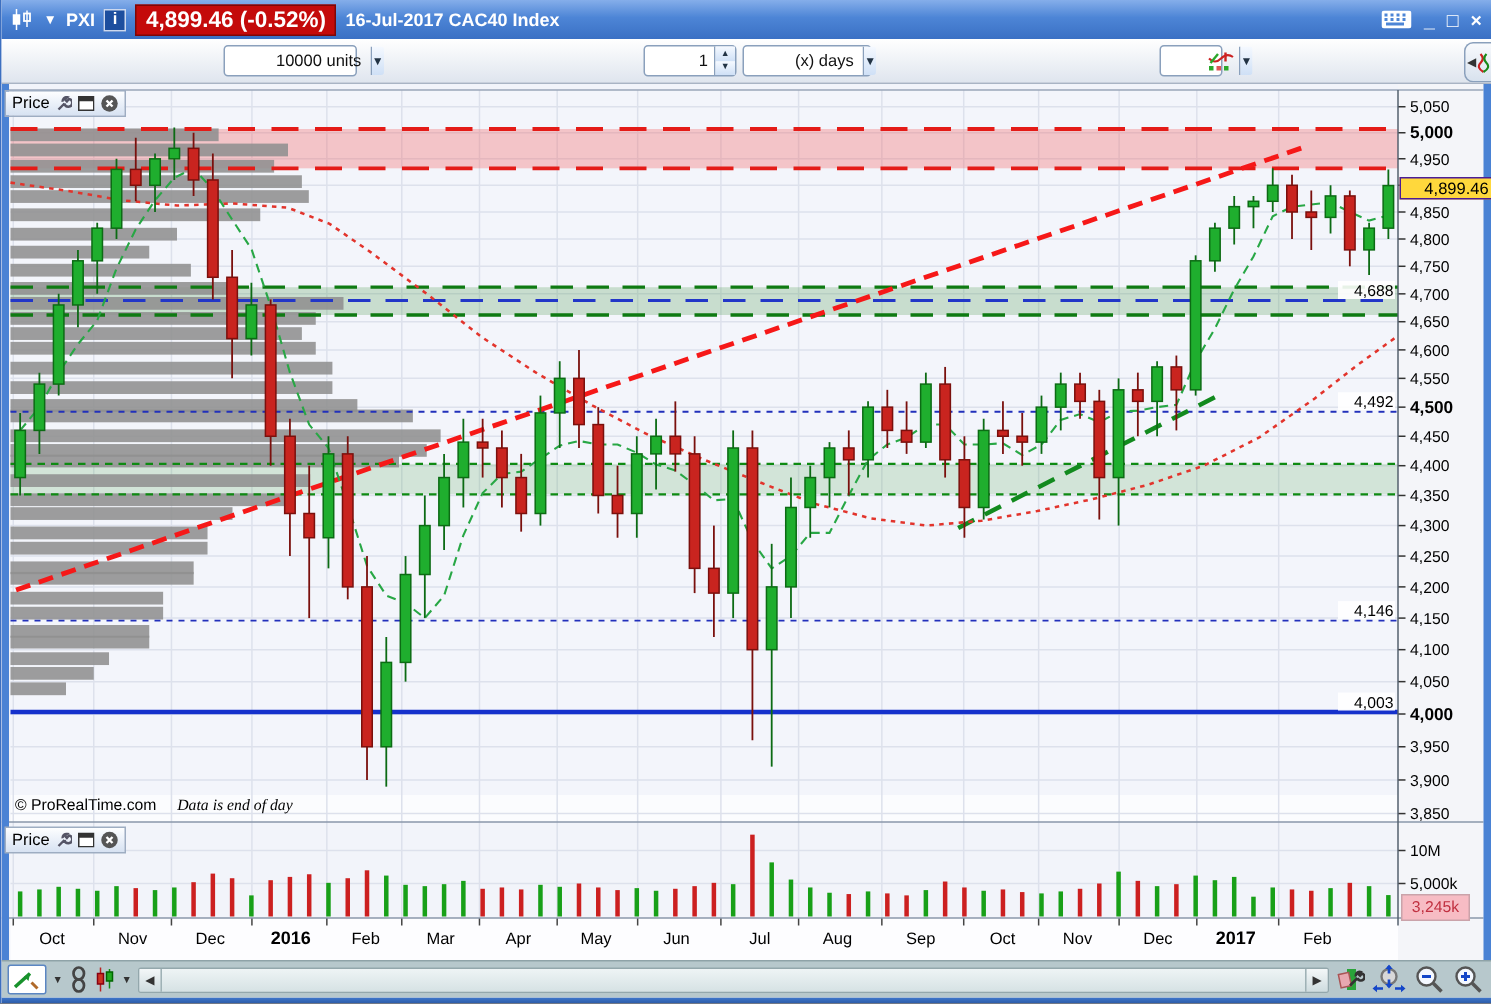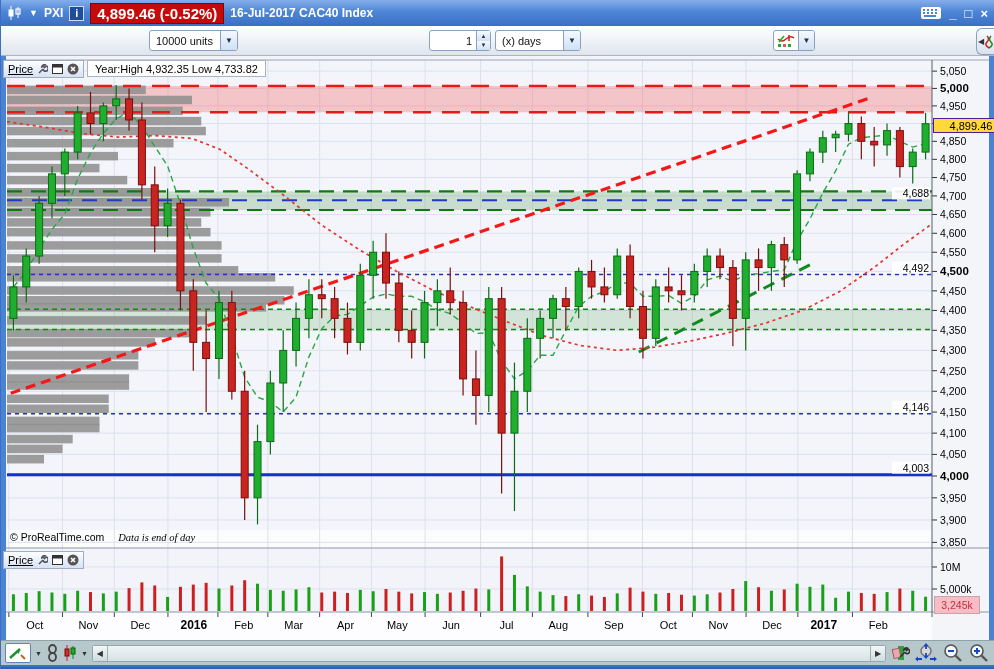--- a/index.html
+++ b/index.html
@@ -11,34 +11,34 @@
   .titlebar .sp{margin-right:6px;display:flex;align-items:center;}
   .caret{font-size:9px;}
   .info-box{width:15px;height:15px;background:#1d4e9e;border:1px solid #cdd9ef;color:#fff;
     font-size:11px;font-weight:bold;display:flex;align-items:center;justify-content:center;}
   .neg-badge{background:#c40a0a;border:1px solid #7e0606;padding:1px 6px;font-size:15px;}
   .win-btns{margin-left:auto;display:flex;align-items:center;gap:8px;font-size:13px;}
   .win-btns span{cursor:default;}
   
   .toolbar{position:relative;height:30px;background:linear-gradient(180deg,#ffffff,#dfe5ee);border-bottom:1px solid #a9b4c4;}
   .ctrl{position:absolute;top:4px;height:21px;background:#fff;border:1px solid #8aa0bc;border-radius:3px;
-    display:flex;align-items:center;font-size:11px;color:#111;}
+    display:flex;align-items:center;font-size:11px;color:#111;padding-left:28px;}
   .ctrl .txt{padding:0 6px;white-space:nowrap;}
   .ctrl .arrow{width:17px;height:100%;background:linear-gradient(#f5f9ff,#cfe0f6);border-left:1px solid #8aa0bc;
     display:flex;align-items:center;justify-content:center;font-size:8px;color:#234;border-radius:0 2px 2px 0;}
   .spin .num{flex:1;text-align:right;padding-right:4px;}
   .spin .steps{width:14px;height:100%;border-left:1px solid #8aa0bc;display:flex;flex-direction:column;}
   .spin .steps div{flex:1;display:flex;align-items:center;justify-content:center;font-size:6px;color:#234;background:linear-gradient(#f5f9ff,#cfe0f6);}
   .side-tab{position:absolute;right:0;top:2px;width:18px;height:27px;background:linear-gradient(#f8fafd,#d8e2ee);
     border:1px solid #8aa0bc;border-right:none;border-radius:6px 0 0 6px;display:flex;align-items:center;justify-content:center;gap:1px;font-size:8px;color:#333;}
   
   .chartarea{position:relative;width:994px;height:584px;background:#f2f4fa;}
   svg{display:block;}
   .pane-tab{position:absolute;height:17px;background:linear-gradient(180deg,#fdfeff,#d7e2f2);
-    border:1px solid #9eadc2;display:flex;align-items:center;font-size:11px;color:#000;padding:8px 4px;gap:4px;z-index:5;text-decoration:underline;}
+    border:1px solid #9eadc2;display:flex;align-items:center;font-size:11px;color:#000;padding:8px 4px;gap:4px;z-index:5;}
   .tab-ic{display:flex;align-items:center;}
   .year-info{position:absolute;height:17px;background:#fff;border:1px solid #aab4c4;display:flex;align-items:center;
     font-size:11px;color:#000;padding:0 7px;z-index:5;}
   .copyright{position:absolute;font-size:10.5px;color:#000;z-index:5;}
   .copyright i{font-family:"Liberation Serif",serif;font-style:italic;margin-left:8px;}
   .last-badge{position:absolute;left:932px;width:76px;height:15px;background:#ffd83c;border:1px solid #4c1d95;
     font-size:11px;display:flex;align-items:center;justify-content:center;z-index:6;color:#000;}
   .vol-badge{position:absolute;left:933px;width:46px;height:18px;background:#f7bcc4;border:1px solid #caa3aa;
     font-size:10.5px;display:flex;align-items:center;justify-content:center;color:#c03040;z-index:6;}
   
@@ -593,21 +593,20 @@
             <rect x="0.5" y="0.5" width="10" height="3" fill="#333"></rect>
           </svg>
         </span>
       <span class="tab-ic">
           <svg width="12" height="12" viewBox="0 0 12 12">
             <circle cx="6" cy="6" r="5.5" fill="#555"></circle>
             <path d="M4,4 L8,8 M8,4 L4,8" stroke="#fff" stroke-width="1.6"></path>
           </svg>
         </span>
     </div>
-    <div class="year-info" style="left:86px;top:4px;">Year:High 4,932.35 Low 4,733.82</div>
 
     <div class="copyright" style="left:9px;top:475px;">
       <span>© ProRealTime.com</span>&nbsp;
       <i>Data is end of day</i>
     </div>
 
     <div class="pane-tab" style="left:2px;top:495px;">
       <span>Price</span>
       <span class="tab-ic">
           <svg width="11" height="11" viewBox="0 0 11 11">

